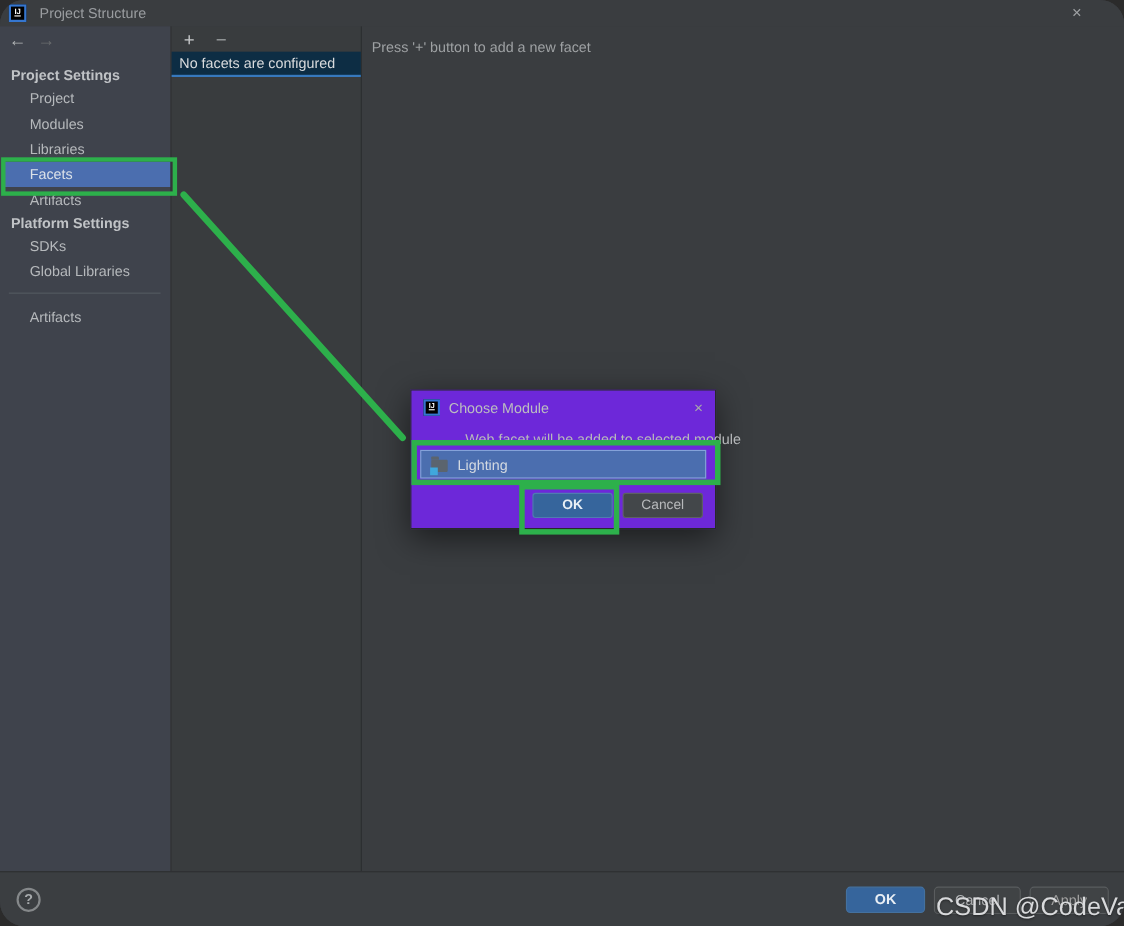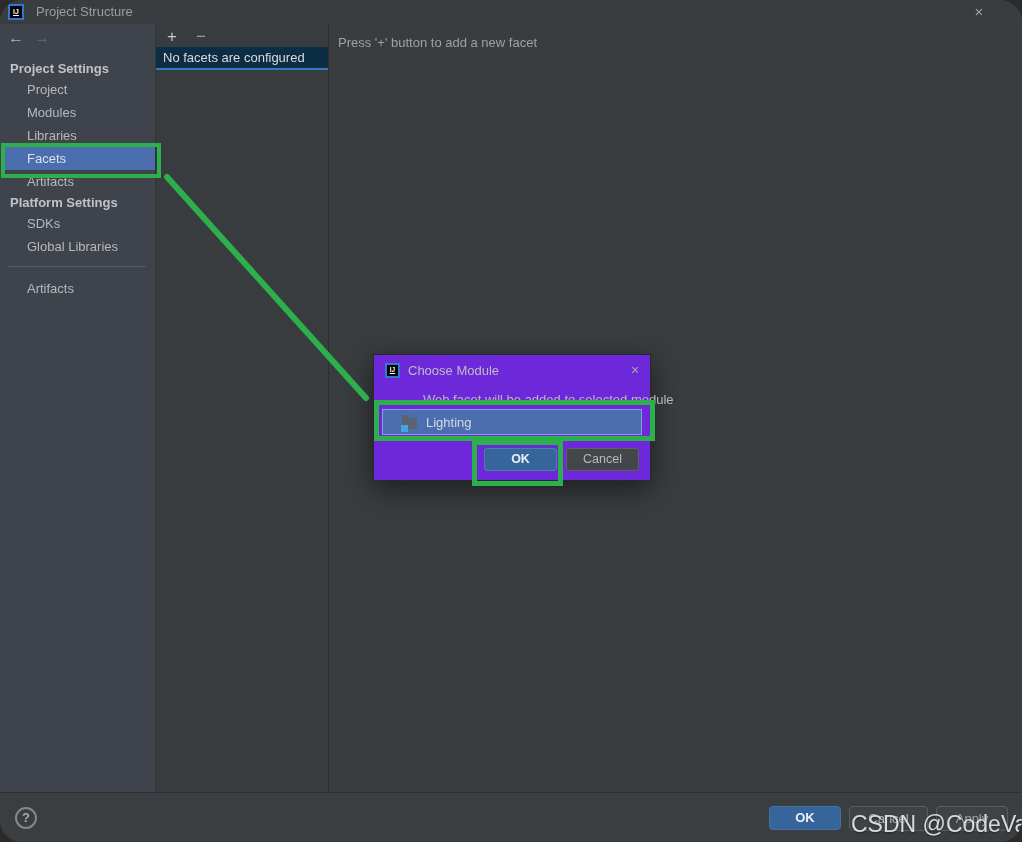--- a/index.html
+++ b/index.html
@@ -62,21 +62,21 @@
 
   
   .dialog { left:373px; top:354px; width:278px; height:127px; background:#6d28d9;
     border:1px solid #28292b; box-shadow:0 8px 28px rgba(0,0,0,.55); z-index:40; }
   .dlg-logo { left:11px; top:8px; width:15px; height:15px; line-height:10px; font-size:6.5px; }
   .dlg-title { left:34px; top:8px; line-height:16px; color:#bcbec0; }
   .dlg-close { left:252px; top:6px; width:18px; height:18px; font-size:14px;
     text-align:center; line-height:18px; color:#a6a9ab; }
   .dlg-message { left:12px; top:37px; white-space:nowrap; color:#b7b9bb;margin-left:37px; }
   .module-select { left:8px; top:54px; width:260px; height:26px; background:#4b6eaf;
-    border:1px solid #84a2d9; display:flex; align-items:center; padding-left:19px; }
+    border:1px solid #84a2d9; display:flex; align-items:center; padding-left:9px; }
   .module-icon { position:relative; width:15px; height:11px; background:#5b646e;
     border-radius:1px; margin-top:2px; }
   .module-icon::before { content:""; position:absolute; left:0; top:-3px; width:7px; height:3px;
     background:#5b646e; border-radius:1px 1px 0 0; }
   .module-badge { position:absolute; left:-1px; bottom:-3px; width:7px; height:7px;
     background:#40a8dc; }
   .module-label { margin-left:9px; color:#d3d9e1; }
   .dlg-ok { left:110px; top:93px; width:73px; height:23px; line-height:21px;
     background:#36659c; border:1px solid #4f7cb0; border-radius:3px; font-size:12.5px; }
   .dlg-cancel { left:192px; top:93px; width:73px; height:23px; line-height:21px;

